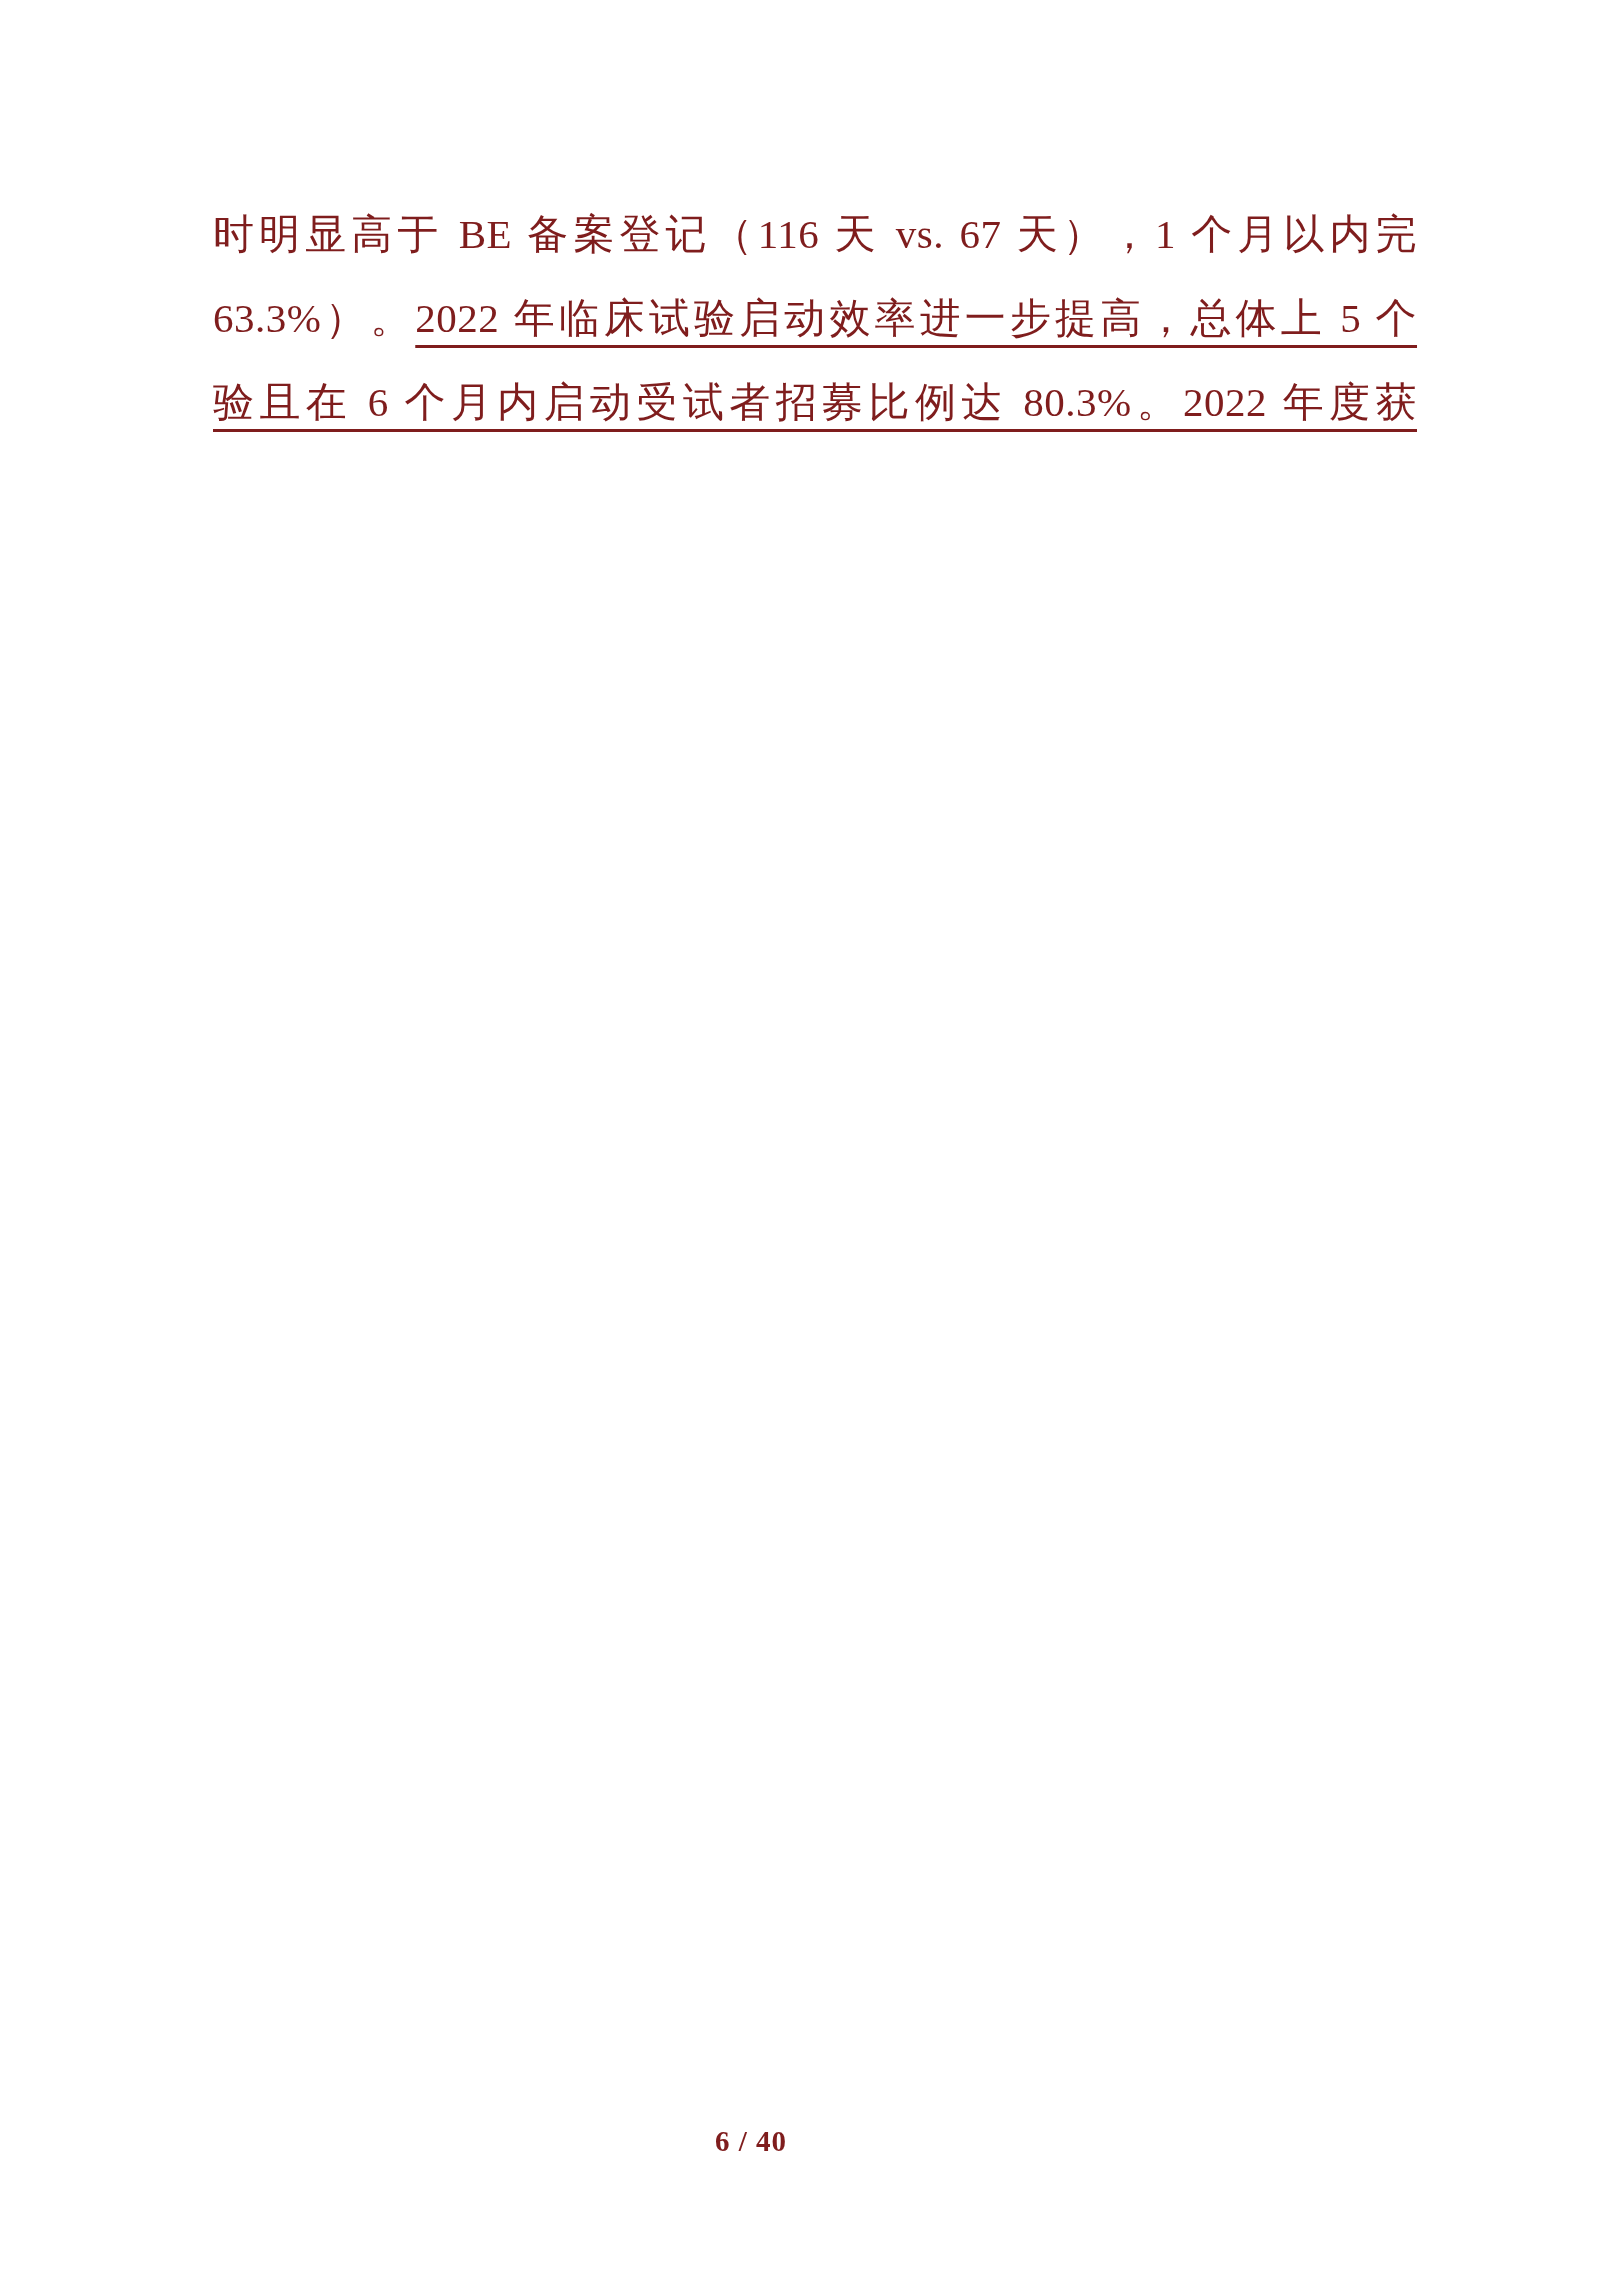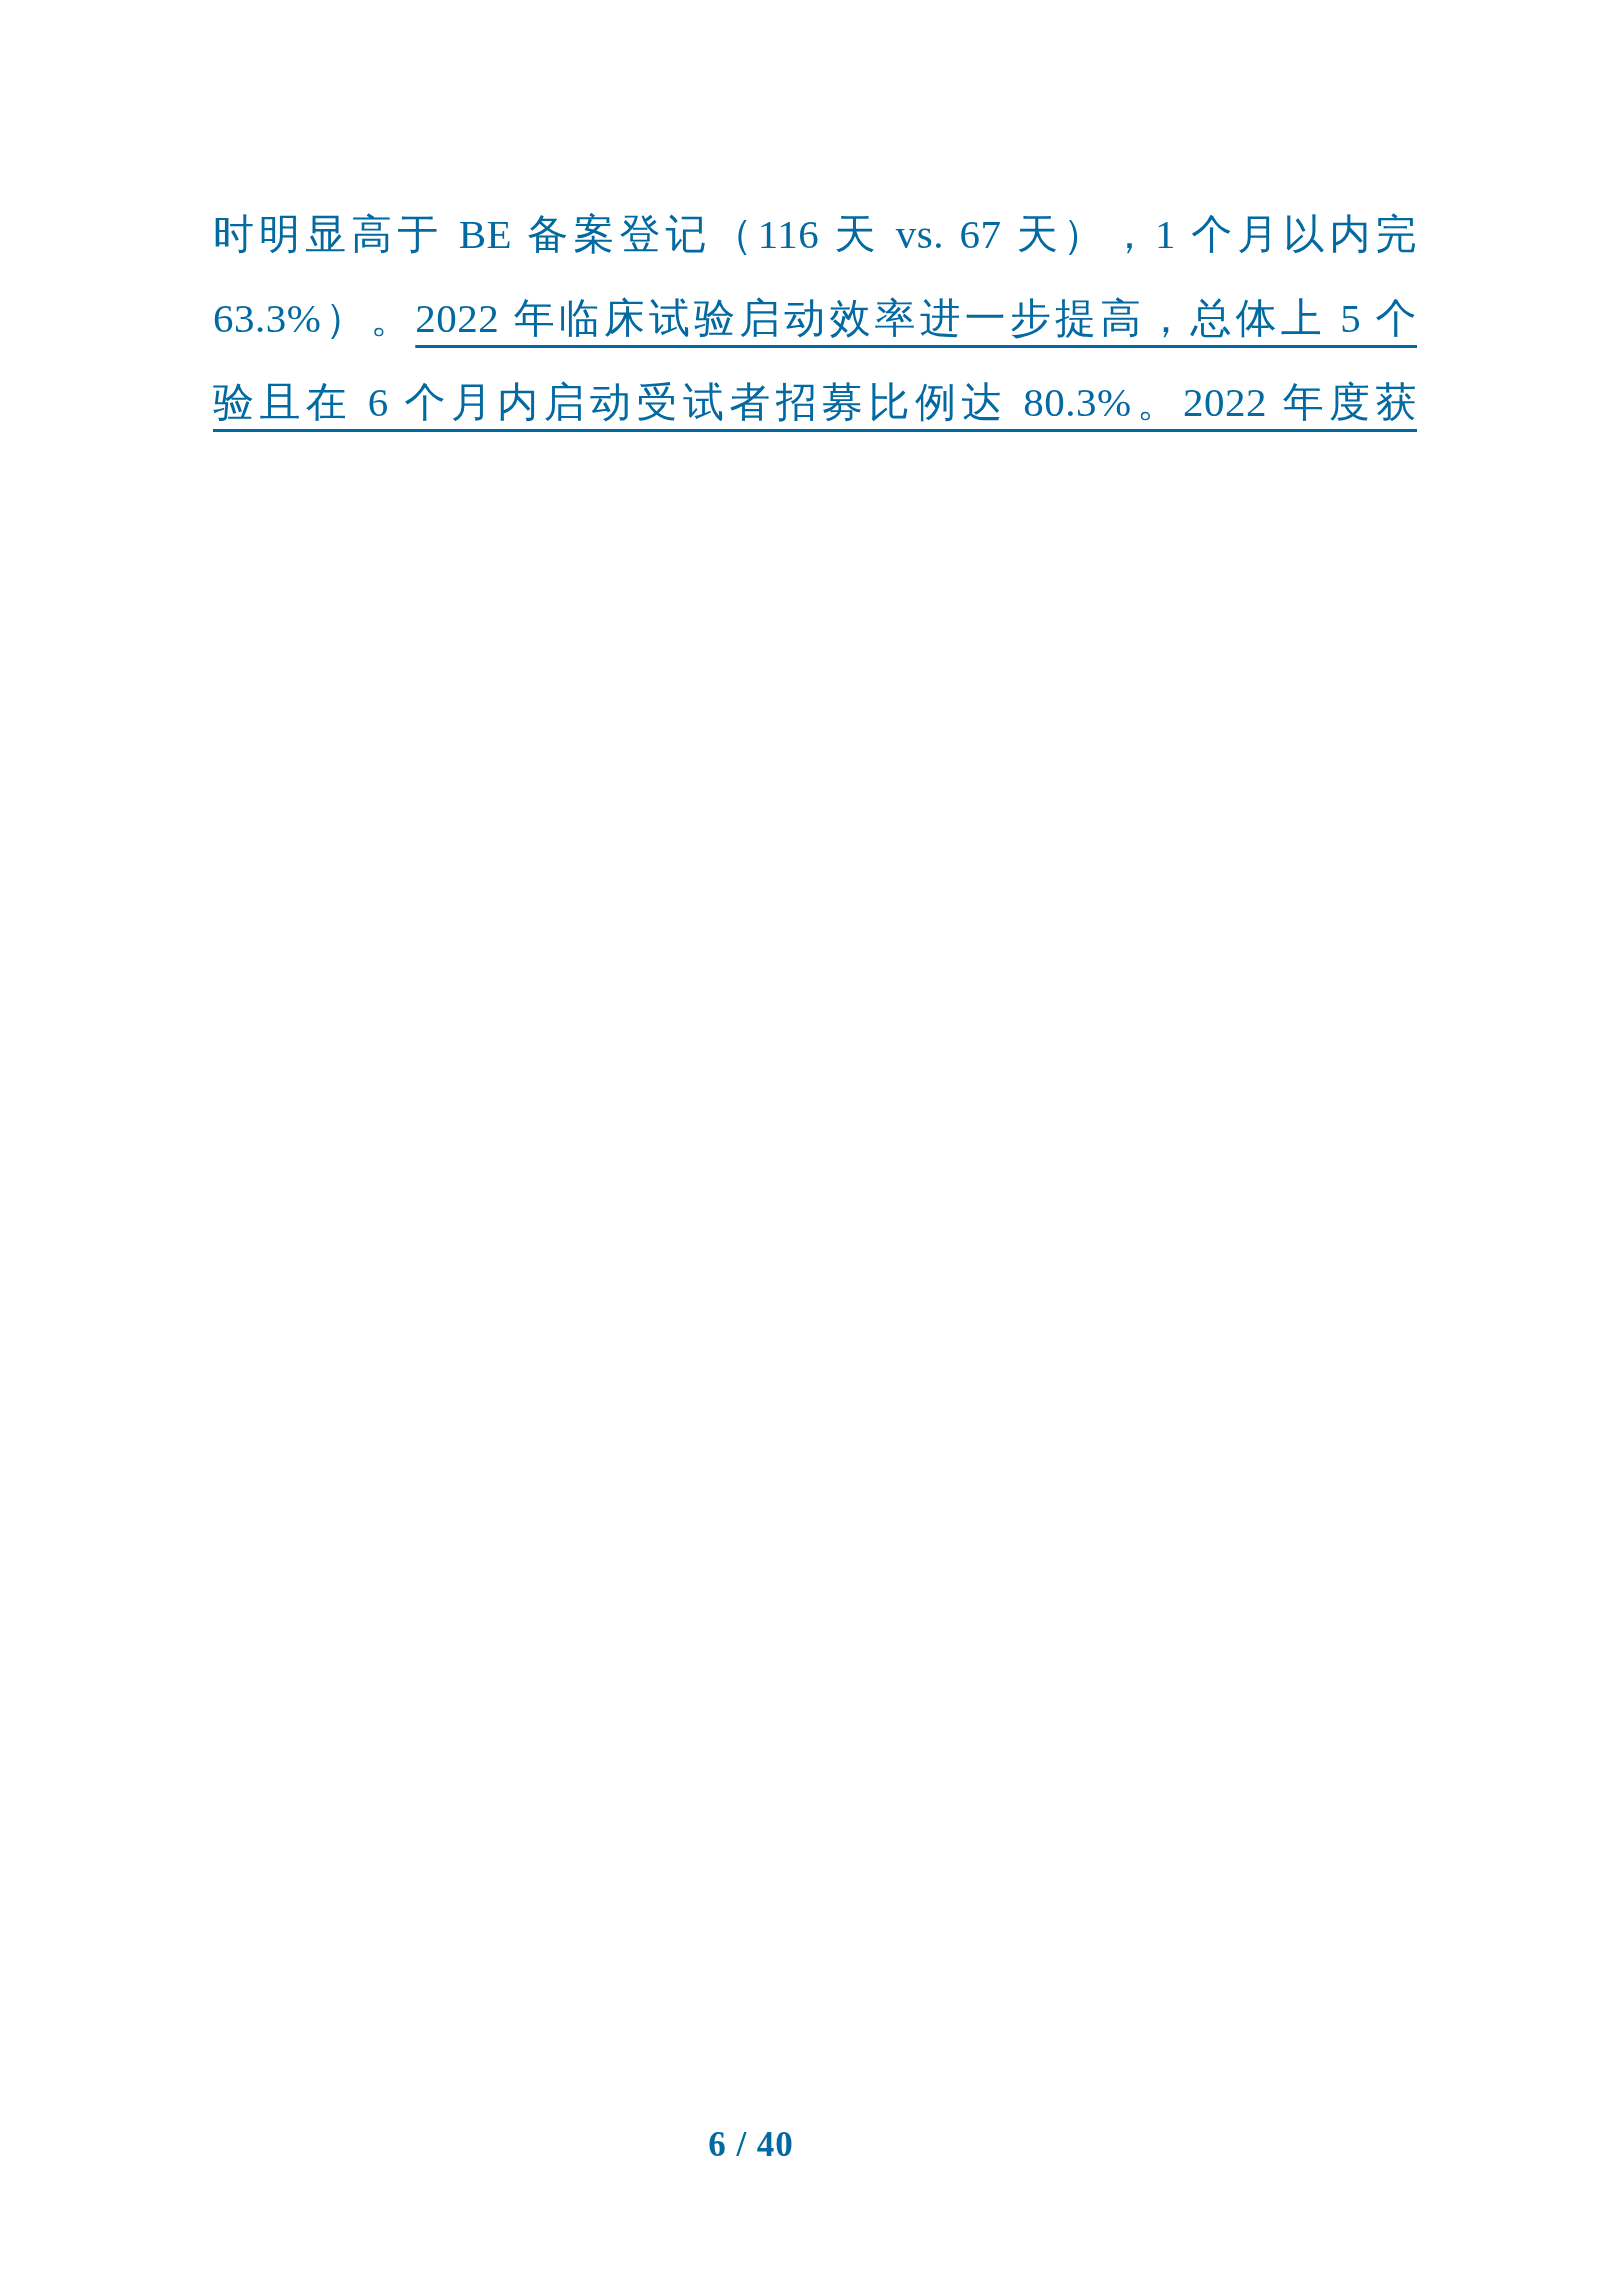--- a/index.html
+++ b/index.html
@@ -7,21 +7,21 @@
     padding: 0;
     background: #ffffff;
   }
   .page {
     position: relative;
     width: 1502px;
     height: 2293px;
     background: #ffffff;
     overflow: hidden;
     font-family: "Liberation Serif", "DejaVu Serif", serif;
-    color: #0369a1;
+    color: #7f1d1d;
   }
   .doc-body {
     position: absolute;
     left: 213px;
     top: 192px;
     width: 1204px;
   }
   .paragraph {
     margin: 0;
     padding: 0;
@@ -52,21 +52,21 @@
     text-decoration-skip-ink: none;
   }
   .footer {
     position: absolute;
     left: 0;
     top: 2125px;
     width: 100%;
     text-align: center;
   }
   .page-number {
-    font-size: 35px;
+    font-size: 29px;
     font-weight: bold;
     letter-spacing: 1px;
   }
 </style>
 </head>
 <body>
 
 <div class="page">
   <div class="doc-body">
       <div class="paragraph">

